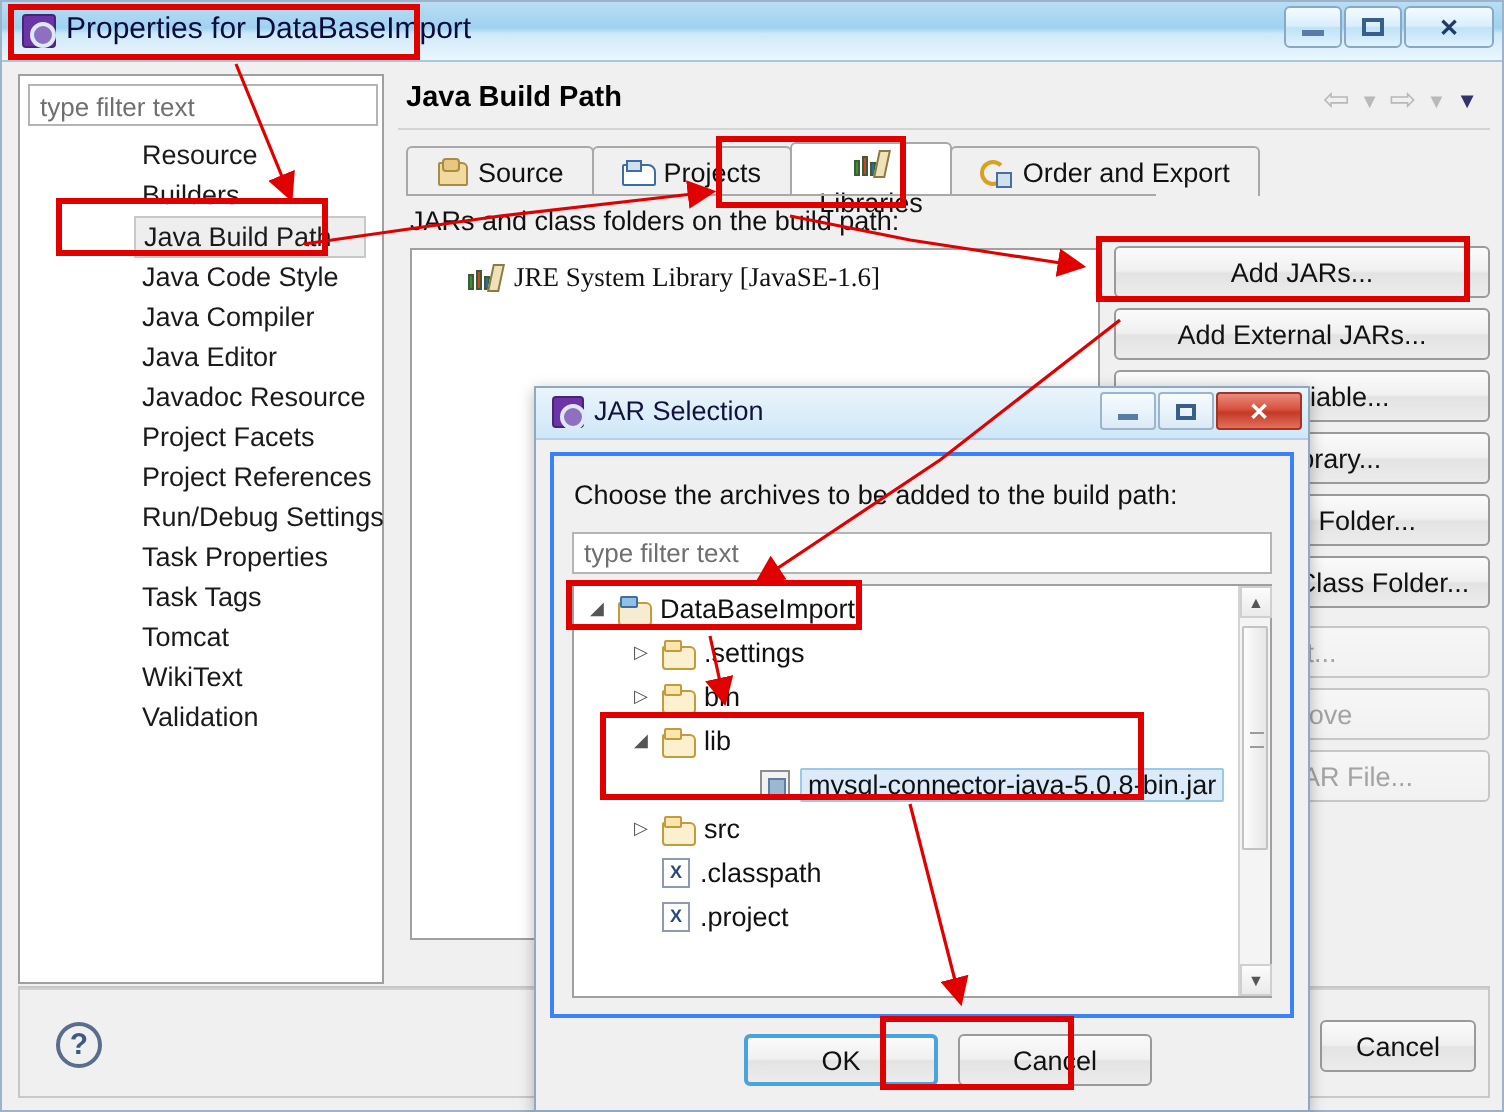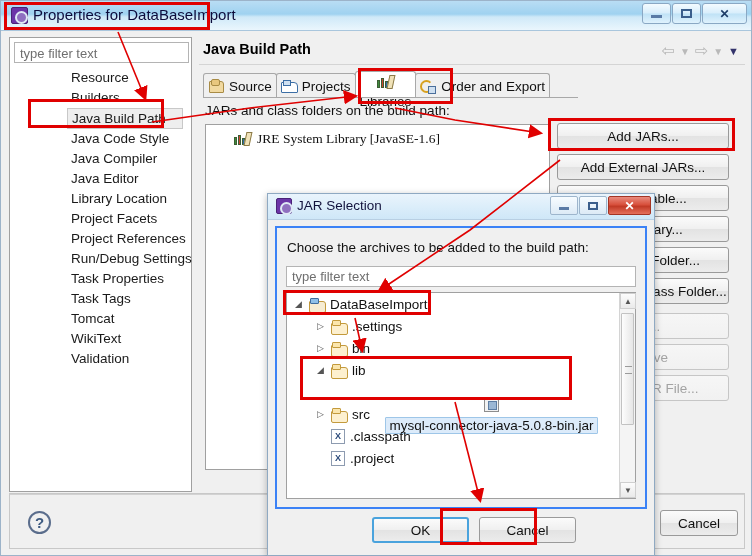--- a/index.html
+++ b/index.html
@@ -88,21 +88,21 @@
   .navarrows { position: absolute; right: 6px; top: 6px; display: flex; align-items: center; gap: 5px; }
   .arrowglyph { font-size: 16px; color: #b9b9b9; line-height: 1; }
   .arrowcaret { font-size: 10px; color: #b9b9b9; }
   .arrowcaret.dark { color: #33336b; font-size: 11px; }
   .title-sep { position: absolute; left: 2px; top: 27px; right: 0px; height: 1px; background: #d4d4d4; }
 
   
   .tabrow { position: absolute; left: 6px; top: 34px; display: flex; align-items: flex-end; }
   .tab {
     height: 25px; display: flex; align-items: center; gap: 5px;
-    padding: 0 4px;
+    padding: 0 14px;
     font-size: 13.5px; color: #111;
     background: #f0f0f0;
     border: 1px solid #a8a8a8; border-bottom: none;
     border-radius: 3px 3px 0 0;
     margin-right: -1px;
     white-space: nowrap;
   }
   .tab.active { background: #ffffff; height: 27px; flex-direction: column; }
   .tabs-underline {
     position: absolute; left: 6px; top: 60px; width: 375px; height: 1px; background: #a8a8a8;
@@ -155,21 +155,21 @@
   .jarrow {
     display:flex; align-items:center; gap:6px;
     height: 20px; padding-left: 28px; font-size: 13.5px; color: #111; margin-top: 4px;
     white-space: nowrap;
     font-family: Liberation Serif, serif;
   }
 
   
   .btncol { position: absolute; left: 360px; top: 86px; width: 172px; }
   .ebtn {
-    width: 172px; height: 26px; margin-bottom: 5px;
+    width: 188px; height: 26px; margin-bottom: 5px;
     border: 1px solid #9a9a9a; border-radius: 3px;
     background: linear-gradient(to bottom, #fbfbfb 0%, #f0f0f0 48%, #e3e3e3 52%, #ececec 100%);
     font-size: 13.5px; color: #111;
     display: flex; align-items: center; justify-content: center;
     white-space: nowrap;
   }
   .ebtn.dis { color: #a3a3a3; border-color: #c6c6c6;
               background: linear-gradient(to bottom,#f6f6f6,#f1f1f1); }
   .ebtn.gap { margin-top: 9px; }
 
@@ -343,21 +343,21 @@
 
     <div class="navpane">
       <div class="filterbox">type filter text</div>
       <div class="navlist" id="nav-list">
           <div class="navitem"><span>Resource</span></div>
           <div class="navitem"><span>Builders</span></div>
           <div class="navitem sel"><span>Java Build Path</span></div>
           <div class="navitem"><span>Java Code Style</span></div>
           <div class="navitem"><span>Java Compiler</span></div>
           <div class="navitem"><span>Java Editor</span></div>
-          <div class="navitem"><span>Library Location</span></div>
+          <div class="navitem"><span>Javadoc Resource</span></div>
           <div class="navitem"><span>Project Facets</span></div>
           <div class="navitem"><span>Project References</span></div>
           <div class="navitem"><span>Run/Debug Settings</span></div>
           <div class="navitem"><span>Task Properties</span></div>
           <div class="navitem"><span>Task Tags</span></div>
           <div class="navitem"><span>Tomcat</span></div>
           <div class="navitem"><span>WikiText</span></div>
           <div class="navitem"><span>Validation</span></div>
         </div>
     </div>
@@ -484,21 +484,21 @@
             <div class="trow" style="padding-left: 28px;">
               <span class="tw">▷</span>
               <span class="folder"></span>
               <span class="lbl">bin</span>
             </div>
             <div class="trow" style="padding-left: 28px;">
               <span class="tw">◢</span>
               <span class="folder"></span>
               <span class="lbl">lib</span>
             </div>
-            <div class="trow selected" style="padding-left: 77px; flex-direction: column;">
+            <div class="trow selected" style="padding-left: 77px;">
               <span class="tw"></span>
               <span class="jaricon"></span>
               <span class="lbl">mysql-connector-java-5.0.8-bin.jar</span>
             </div>
             <div class="trow" style="padding-left: 28px;">
               <span class="tw">▷</span>
               <span class="folder"></span>
               <span class="lbl">src</span>
             </div>
             <div class="trow" style="padding-left: 28px;">

